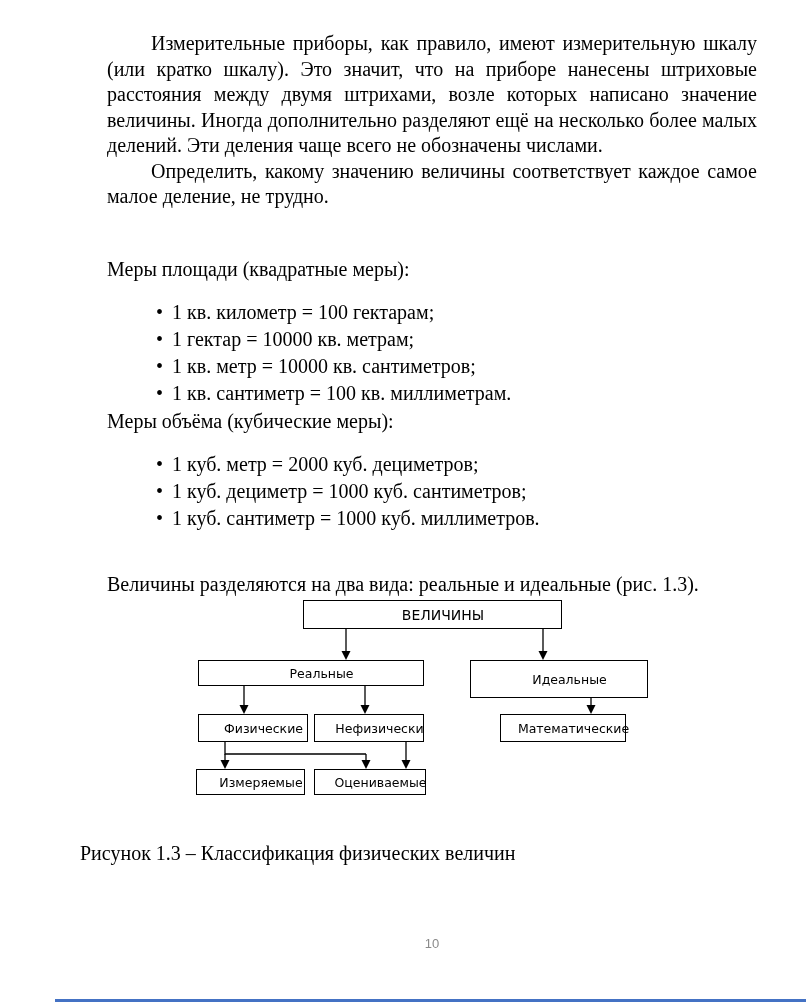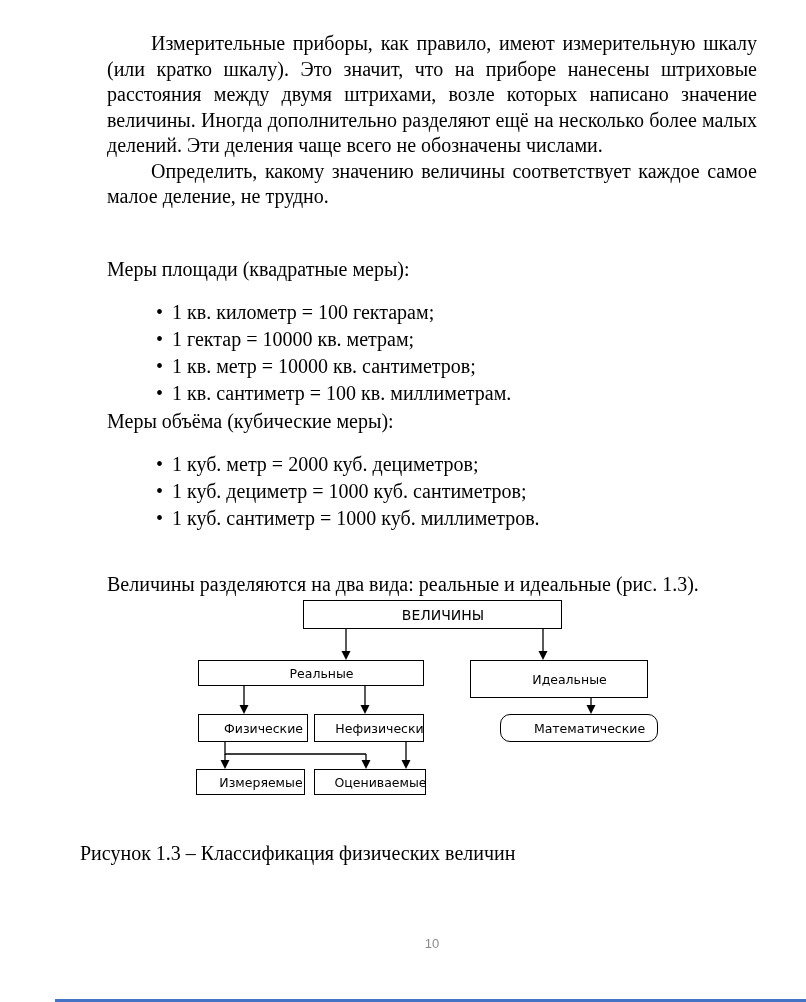--- a/index.html
+++ b/index.html
@@ -52,21 +52,21 @@
     font-size: 12.5px;
     color: #000;
     white-space: nowrap;
     padding-left: 21px;
   }
   .box-root            { left: 303px; top: 600px; width: 259px; height: 29px; font-size: 14px; }
   .box-realnye         { left: 198px; top: 660px; width: 226px; height: 26px; }
   .box-idealnye        { left: 470px; top: 660px; width: 178px; height: 38px; }
   .box-fizicheskie     { left: 198px; top: 714px; width: 110px; height: 28px; }
   .box-nefizicheski    { left: 314px; top: 714px; width: 110px; height: 28px; }
-  .box-matematicheskie { left: 500px; top: 714px; width: 158px; height: 28px; border-radius: 10px; }
+  .box-matematicheskie { left: 500px; top: 714px; width: 126px; height: 28px; }
   .box-izmeryaemye     { left: 196px; top: 769px; width: 109px; height: 26px; }
   .box-otsenivaemye    { left: 314px; top: 769px; width: 112px; height: 26px; }
 
   .connector-layer {
     position: absolute;
     left: 0; top: 0;
     width: 806px; height: 1002px;
     pointer-events: none;
   }
 

